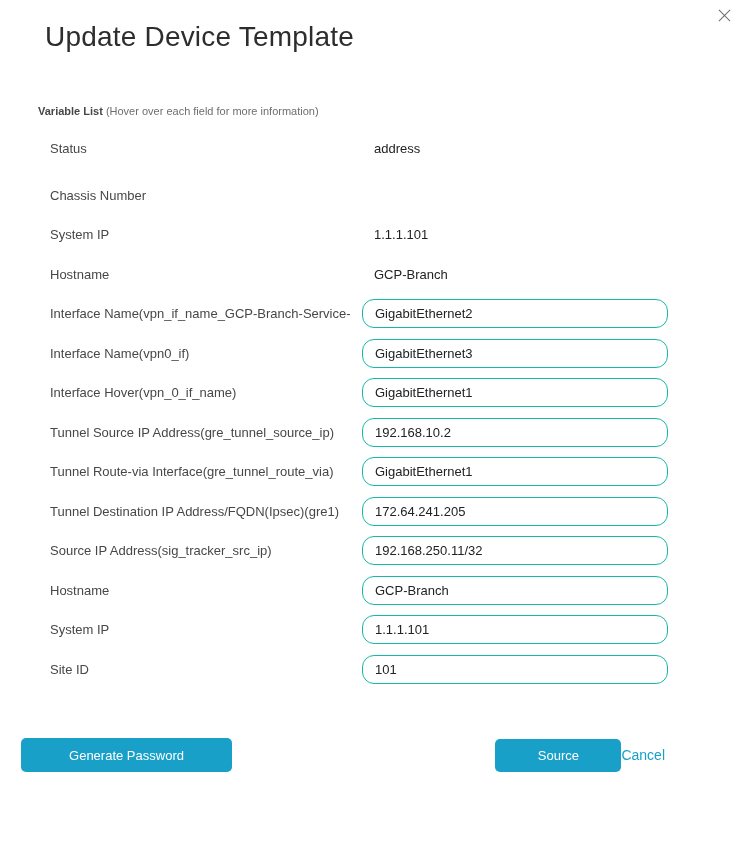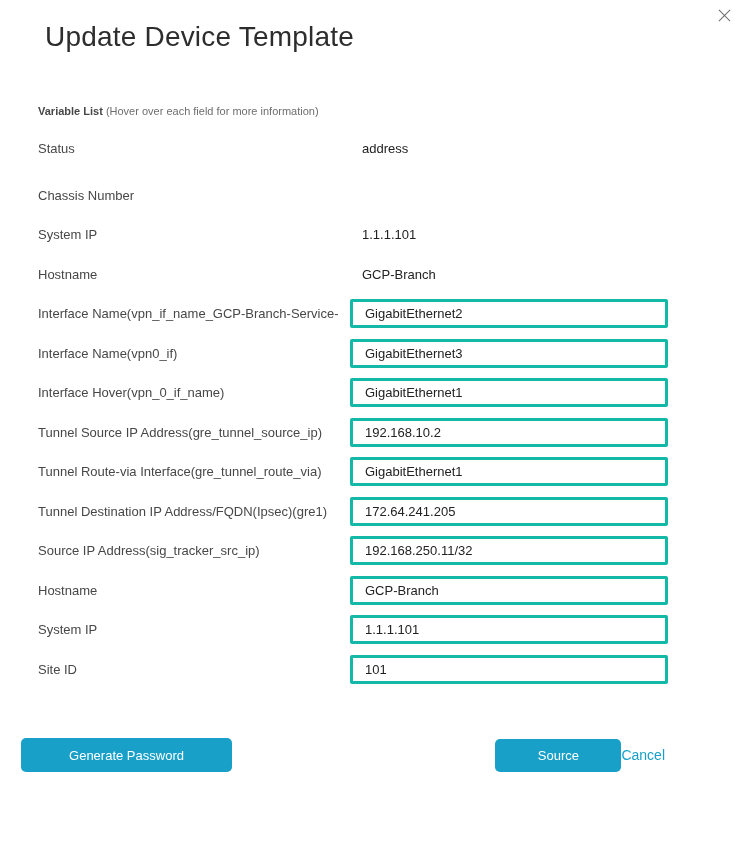--- a/index.html
+++ b/index.html
@@ -32,21 +32,21 @@
 
   .subheader {
     margin-top: 48px;
     padding: 0 38px;
     font-size: 11px;
     line-height: 18px;
   }
   .subheader .heading { font-weight: bold; color: #474747; }
   .subheader .hint { color: #6e6e6e; font-weight: 400; }
 
-  .rows { margin-top: 14px; padding: 0 84px 0 38px; }
+  .rows { margin-top: 14px; padding: 0 84px 0 38px; margin-left: 12px; }
 
   .row {
     display: flex;
     align-items: center;
     height: 28px;
     margin-bottom: 11.5px;
   }
   .row.gap-top { margin-top: 19px; }
 
   .row .label {
@@ -60,22 +60,22 @@
 
   .row .static-value {
     font-size: 13px;
     color: #222;
     padding-left: 12px;
   }
 
   .row input.field {
     width: 318px;
     height: 29px;
-    border: 3px solid #14b8a6;
-    border-radius: 2px;
+    border: 1px solid #14b8a6;
+    border-radius: 12px;
     background: #fff;
     padding: 0 12px;
     font-family: "Liberation Sans", "DejaVu Sans", sans-serif;
     font-size: 13px;
     color: #222;
     outline: none;
   }
 
   .footer {
     margin-top: 55px;

